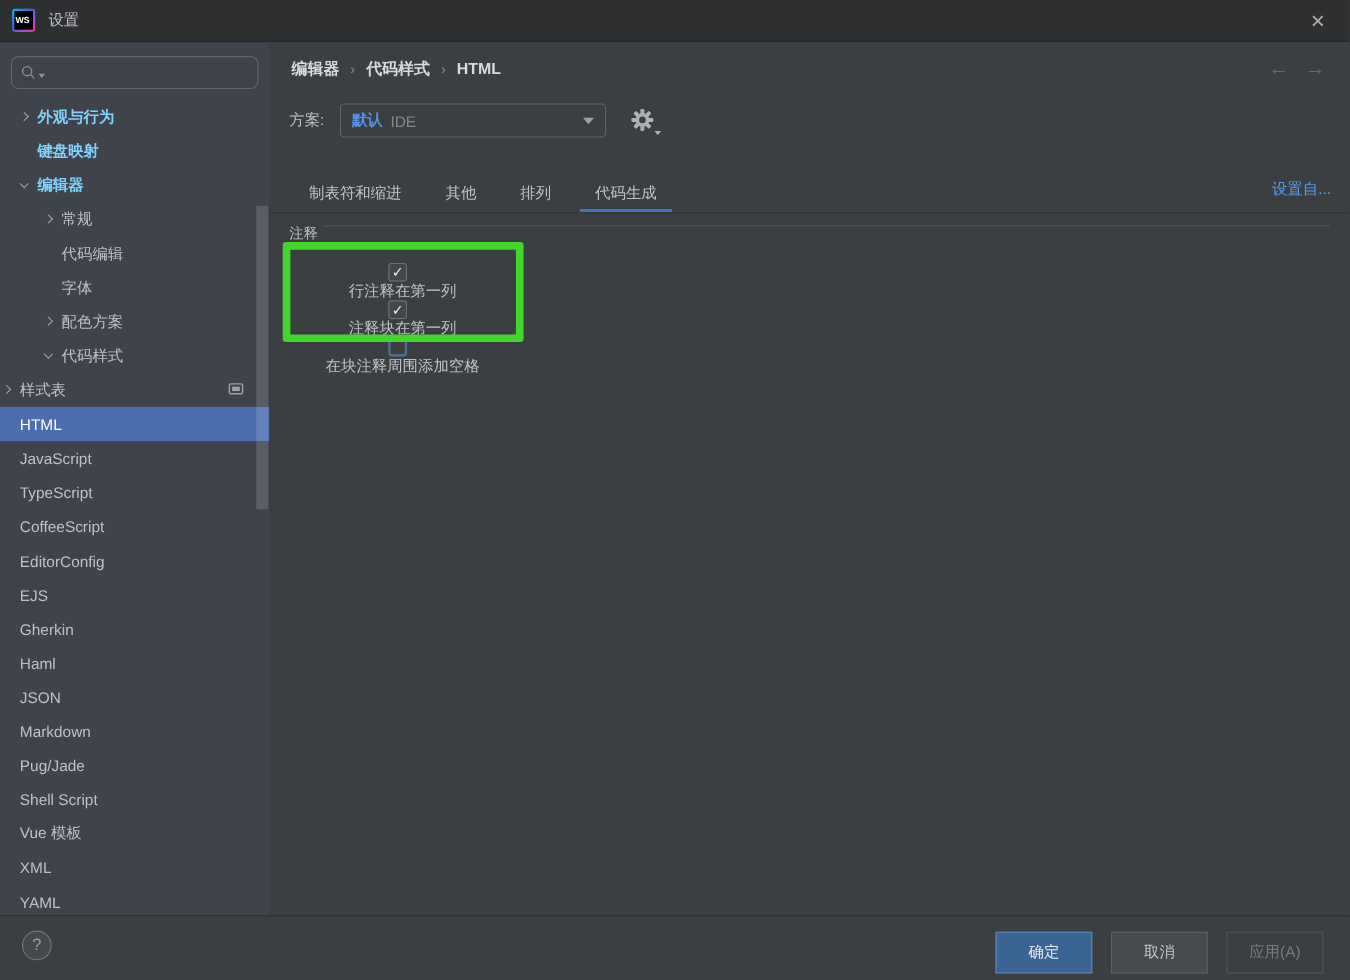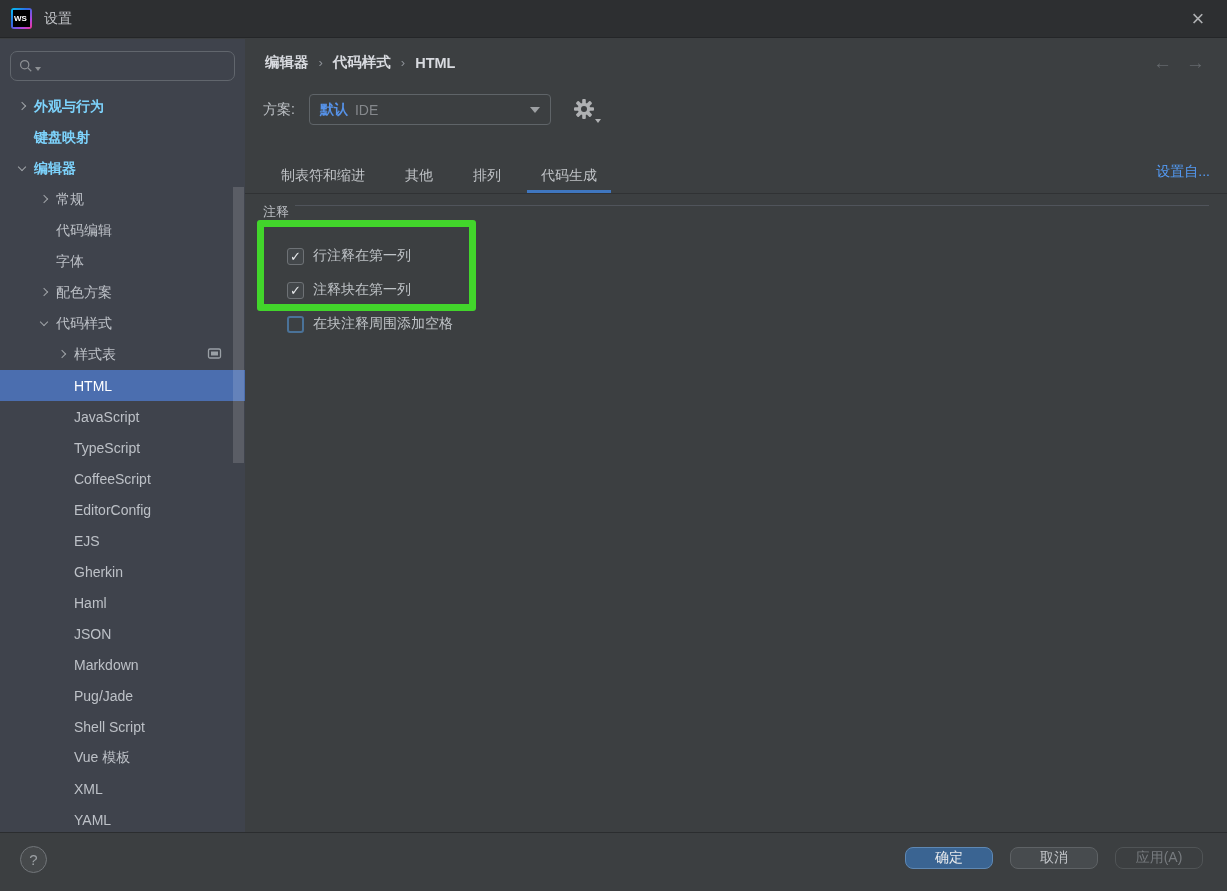--- a/index.html
+++ b/index.html
@@ -26,21 +26,21 @@
     border:1px solid #61666D; border-radius:7px; display:flex; align-items:center; padding-left:8px; }
   .searchbox input { background:transparent; border:none; outline:none; color:#C8CBD0;
     font-size:13px; width:160px; margin-left:5px; font-family:inherit; }
   .search-caret { width:0; height:0; border-left:3.5px solid transparent; border-right:3.5px solid transparent;
     border-top:4px solid #8D9094; margin-left:2px; margin-top:6px; }
   .tree { position:absolute; left:0; top:52px; width:245px; }
   .tree-row { position:relative; height:31px; display:flex; align-items:center; color:#BDC1C7;
     font-size:14px; cursor:pointer; }
   .tree-row.lvl-0 { padding-left:16px; }
   .tree-row.lvl-1 { padding-left:38px; }
-  .tree-row.lvl-2 { padding-left:56px; }
+  .tree-row.lvl-2 { }
   .chev { width:12px; display:flex; align-items:center; justify-content:center; flex:none; }
   .chev i { width:6px; height:6px; border-right:1.6px solid #9FA3A8; border-bottom:1.6px solid #9FA3A8;
     display:block; visibility:hidden; transform:rotate(-45deg); margin-top:-2px;}
   .chev-right .chev i { visibility:visible; transform:rotate(-45deg); }
   .chev-down  .chev i { visibility:visible; transform:rotate(45deg); margin-top:-4px;}
   .tree-label { margin-left:6px; white-space:nowrap; }
   .tree-row.bold .tree-label { font-weight:bold; color:#7dd3fc; }
   .tree-row.selected { background:#4B6EAF; }
   .tree-row.selected .tree-label { color:#FFFFFF; }
   .row-icon { display:none; position:absolute; right:23px; top:8px; }
@@ -76,39 +76,39 @@
     font-size:14px; cursor:pointer; }
   .tab.selected::after { content:""; position:absolute; left:0; right:0; bottom:0; height:3px;
     background:var(--c-tab_underline,#3F76BF); }
   .tabs-divider { position:absolute; left:0; top:154px; width:982px; height:1px; background:#303234; }
 
   .group-header { position:absolute; left:18px; top:164px; width:946px; display:flex; }
   .group-title { color:#BBBEC3; font-size:13px; flex:none; }
   .group-line { flex:1; height:1px; background:#50545B; margin-left:6px; margin-top:2px; }
 
   .options { position:absolute; left:42px; top:200px; }
-  .opt-row { display:flex; align-items:flex-end; height:26px; margin-bottom:8px; cursor:pointer; }
+  .opt-row { display:flex; align-items:center; height:26px; margin-bottom:8px; cursor:pointer;flex-direction:column; }
   .cb { width:17px; height:17px; border:1px solid #6E7276; border-radius:3px; background:#43474A;
     display:flex; align-items:center; justify-content:center; flex:none; }
   .opt-row.checked .cb::before { content:"✓"; color:#E8EAEC; font-size:13px; font-weight:bold;
     line-height:1; margin-top:-1px; }
   .opt-row.focused .cb { border:2px solid #4A7298; background:#3C4043; }
   .opt-label { color:#BFC3C7; font-size:14px; margin-left:9px; white-space:nowrap; }
 
   .highlight-box { position:absolute; left:12px; top:181px; width:219px; height:91px;
     border:7px solid var(--c-highlight,#42D52B); border-radius:3px; pointer-events:none; }
 
   
   .footer { position:absolute; left:0; top:832px; width:1227px; height:59px; background:#3C3F41;
     border-top:1px solid #2B2D2F; }
   .help-btn { position:absolute; left:20px; top:13px; width:27px; height:27px; border-radius:50%;
     border:1px solid #72767A; background:#46494B; color:#9CA0A4; font-size:15px;
     display:flex; align-items:center; justify-content:center; cursor:pointer; }
   .footer-buttons { position:absolute; right:24px; top:14px; display:flex; gap:17px; }
-  .btn { min-width:88px; height:22px; border-radius:8px; font-size:14px; display:flex;
+  .btn { min-width:88px; height:38px; border-radius:0; font-size:14px; display:flex;
     align-items:center; justify-content:center; cursor:pointer; padding:4px 14px; font-family:inherit; }
   .btn-ok { background:var(--c-primary,#3A6492); border:1px solid #5E88B4; color:#E8EAEC; }
   .btn-cancel { background:#474B4E; border:1px solid #5E6265; color:#C3C6CA; }
   .btn-apply { background:transparent; border:1px solid #505456; color:#777B7F; }
 </style>
 </head>
 <body>
 
 <div class="window">
 

